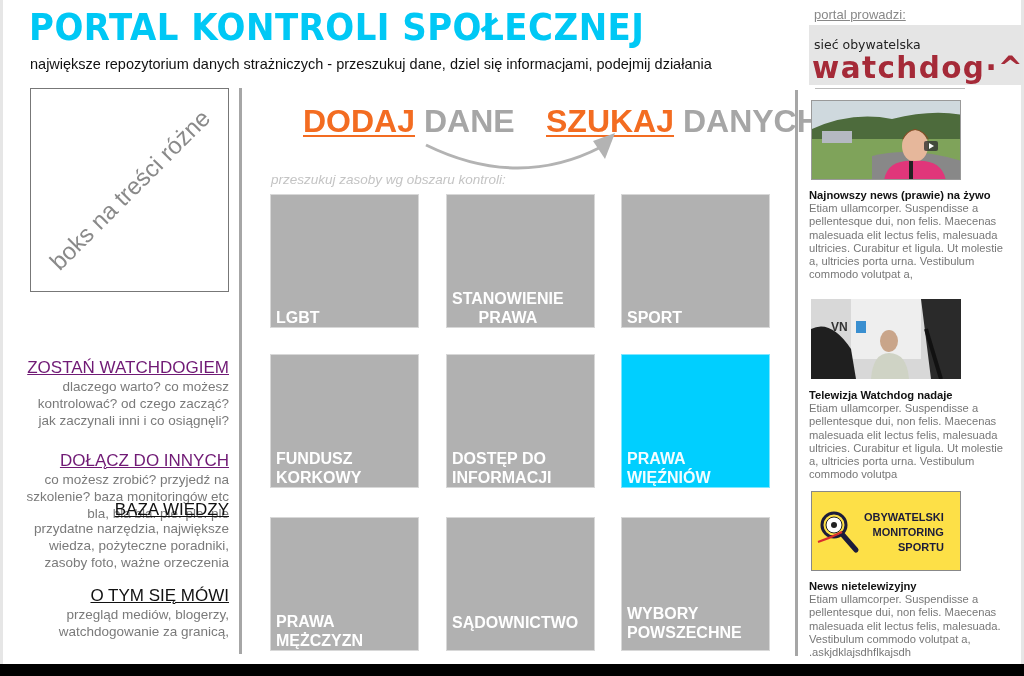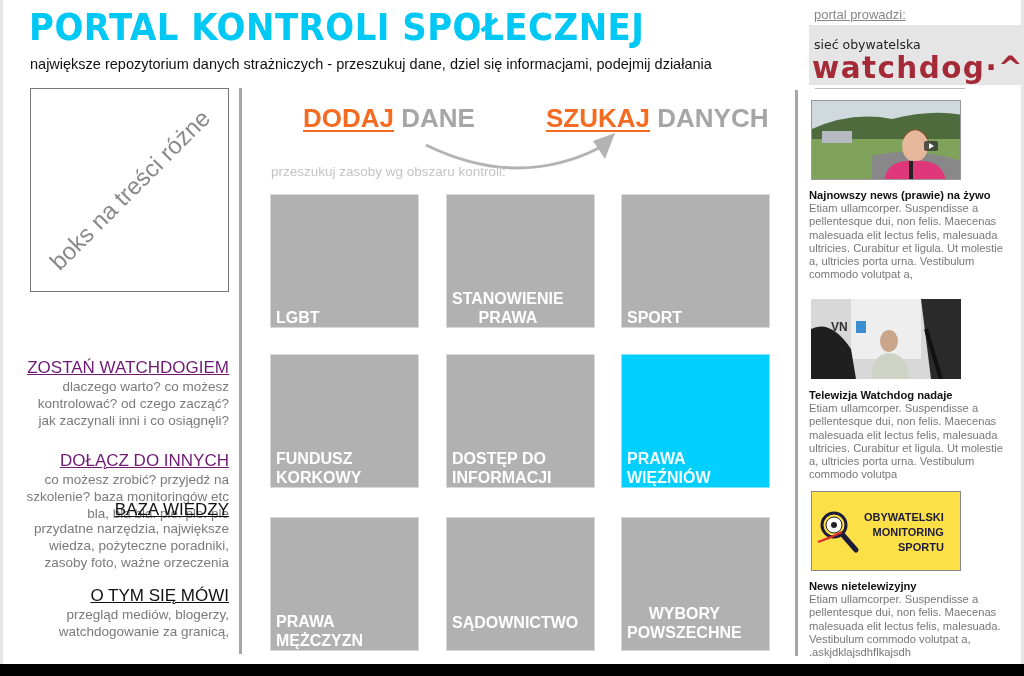--- a/index.html
+++ b/index.html
@@ -20,26 +20,26 @@
 
   .box-misc { position: absolute; left: 27px; top: 88px; width: 199px; height: 204px; border: 1px solid #777; overflow: hidden; }
   .box-misc span { position: absolute; left: 50%; top: 50%; font-size: 24px; color: #8a8a8a; white-space: nowrap; transform: translate(-50%, -50%) rotate(-45deg); }
 
   .side-block { position: absolute; right: 0; width: 230px; text-align: right; }
   .side-heading { display: inline-block; font-size: 17px; text-decoration: underline; line-height: 20px; }
   .side-heading.orange { color: #701a75; margin-top: 44px; }
   .side-heading.black { color: #111; }
   .side-text { font-size: 13.5px; color: #7a7a7a; line-height: 17px; }
 
-  .action { position: absolute; font-size: 26px; font-weight: bold; white-space: nowrap; }
+  .action { position: absolute; font-size: 32px; font-weight: bold; white-space: nowrap; }
   .action .hl { color: #f36c21; text-decoration: underline; text-decoration-thickness: 2px; text-underline-offset: 3px; }
   .action .rest { color: #a6a6a6; }
   .arrow { position: absolute; left: 420px; top: 125px; }
 
-  .grid-label { position: absolute; left: 268px; top: 164px; font-size: 13.5px; color: #c4c4c4; }
+  .grid-label { position: absolute; left: 268px; top: 172px; font-size: 13.5px; color: #c4c4c4; font-style: italic; }
   .tile { position: absolute; width: 149px; height: 134px; background: #b1b1b1; border: 1px solid #d8d8d8; cursor: pointer; }
   .tile.active { background: #00cfff; border-color: #7fe6ff; }
   .tile span { position: absolute; left: 5px; bottom: 0; color: #fff; font-size: 16px; font-weight: bold; line-height: 19px; white-space: pre-line; }
   .tile.active span { color: #f4fdff; }
 
   .news { position: absolute; left: 806px; width: 200px; }
   .news-title { font-size: 11.2px; font-weight: bold; color: #111; line-height: 13px; }
   .news-text { font-size: 11.2px; color: #777; line-height: 13.3px; }
   .thumb { position: absolute; left: 808px; width: 150px; height: 80px; overflow: hidden; }
 </style>
@@ -130,21 +130,21 @@
     </div>
 
   <div class="tile" style="left:267px;top:517px;">
       <span>PRAWA
 MĘŻCZYZN</span>
     </div>
   <div class="tile" style="left:443px;top:517px;">
       <span style="bottom:18px;">SĄDOWNICTWO</span>
     </div>
   <div class="tile" style="left:618px;top:517px;">
-      <span style="bottom:8px;text-align:center;">WYBORY
+      <span style="bottom:8px;">WYBORY
 POWSZECHNE</span>
     </div>
 
   <div class="thumb" style="top:100px;border:1px solid #999;">
     <svg width="150" height="80" viewBox="0 0 150 80">
       <rect width="150" height="80" fill="#9bb582"></rect>
       <rect width="150" height="28" fill="#cfd9de"></rect>
       <path d="M0 28 Q 40 10 80 18 Q 120 8 150 14 L150 40 L0 40Z" fill="#4d6b3c"></path>
       <rect x="0" y="38" width="150" height="42" fill="#7fa35a"></rect>
       <path d="M60 55 Q 100 45 150 60 L150 80 L60 80Z" fill="#888"></path>

